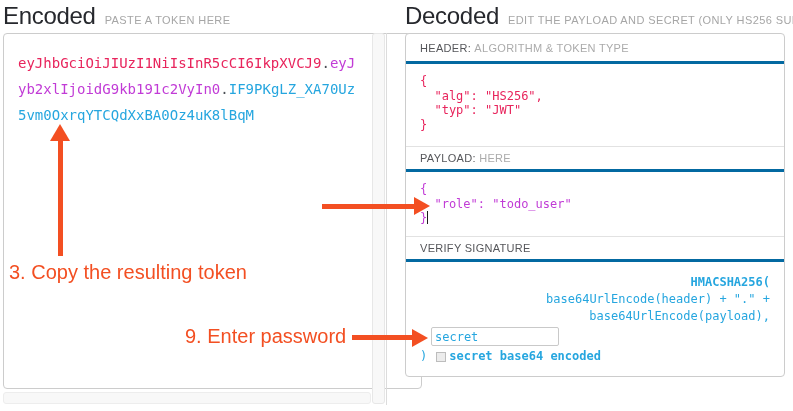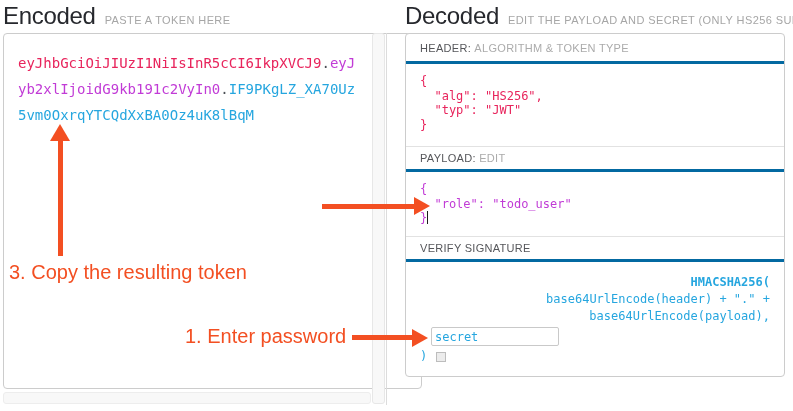--- a/index.html
+++ b/index.html
@@ -97,49 +97,50 @@
 
     <div class="json-block" id="header-json">
       <div>{</div>
       <div>  "alg": "HS256",</div>
       <div>  "typ": "JWT"</div>
       <div>}</div>
     </div>
 
     <div class="section-label label-mid">
       <span class="lbl-dark">PAYLOAD:</span><span> </span>
-      <span class="lbl-light">EDIT</span>
+      <span class="lbl-light">HERE</span>
     </div>
 
     <div class="json-block" id="payload-json">
       <div>{</div>
       <div>  "role": "todo_user"</div>
       <div><span>}</span><span class="cursor"></span></div>
     </div>
 
     <div class="section-label label-mid">
       <span class="lbl-dark">VERIFY SIGNATURE</span>
     </div>
 
     <div class="json-block" id="signature-block">
       <div class="code-line bold">HMACSHA256(</div>
       <div class="code-line">  base64UrlEncode(header) + "." +</div>
       <div class="code-line">  base64UrlEncode(payload),</div>
       <input id="secret-input" value="secret" style="">
       <div class="sig-last-line">
         <span>)</span>
         <span id="b64-checkbox"></span>
+        <span class="bold">secret base64 encoded</span>
       </div>
     </div>
   </div>
 
   <div class="arrow-line-h" style="left:322px; top:204px; width:93px;"></div>
   <div class="arrow-head-right" style="left:414px; top:197px;"></div>
 
   <div class="arrow-head-up" style="left:50px; top:124px;"></div>
   <div class="arrow-line-v" style="left:58px; top:140px; height:116px;"></div>
   <div class="annot" style="left:9px; top:261px;">3. Copy the resulting token</div>
 
-  <div class="annot" style="left:185px; top:325px;">1. Enter password</div>
+  <div class="annot" style="left:185px; top:325px;">9. Enter password</div>
   <div class="arrow-line-h" style="left:352px; top:335px; width:61px;"></div>
   <div class="arrow-head-right" style="left:412px; top:329px;"></div>
 
 </div>
 
 </body></html>

